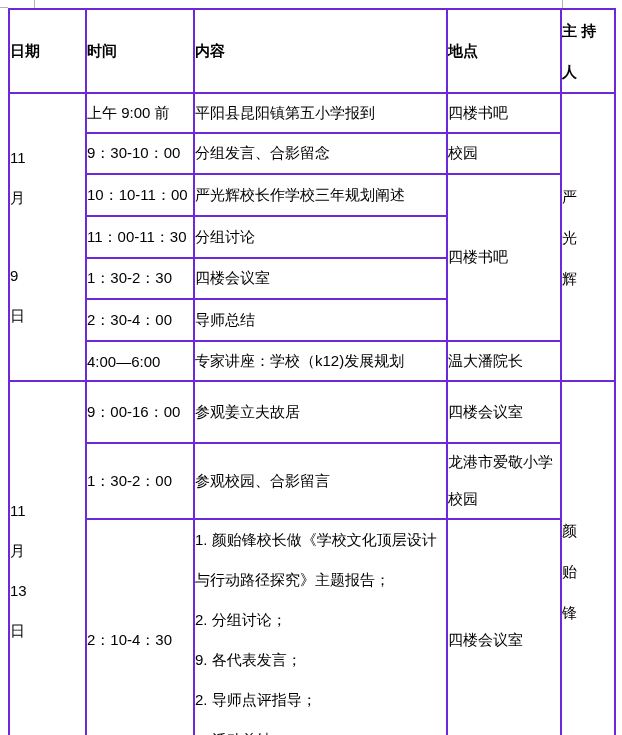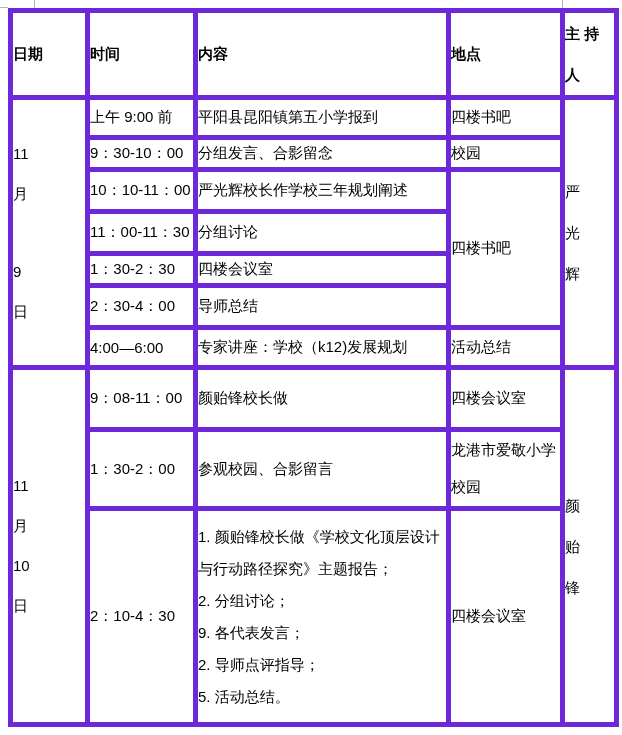--- a/index.html
+++ b/index.html
@@ -18,53 +18,53 @@
   table.schedule {
     position: absolute;
     left: 8px;
     top: 8px;
     width: 606px;
     border-collapse: collapse;
     table-layout: fixed;
     border: 2px solid #000000;
   }
   .schedule td, .schedule th {
-    border: 5px solid #6d28d9;
+    border: 2px solid #6d28d9;
     padding: 0;
     vertical-align: middle;
     font-size: 15px;
     font-weight: normal;
     text-align: left;
     overflow: hidden;
   }
   .schedule th {
     font-weight: bold;
   }
   
   .col-date   { padding-left: 10px; margin-top: 16px; }
   .col-time   { padding-left: 8px;  }
   .col-cont   { padding-left: 10px; padding-right: 8px; }
   .col-loc    { padding-left: 9px;  padding-right: 6px; font-family: Liberation Serif, serif; }
   .col-host   { padding-left: 9px;  }
 
   
   .h77  { height: 77px; }
   .h40  { height: 40px; }
-  .h41  { height: 32px; }
+  .h41  { height: 41px; }
   .h42  { height: 42px; }
   .h62  { height: 62px; }
   .h72  { height: 72px; }
   .h216 { height: 216px; }
 
   
   .vlines div      { line-height: 40px; }
   .vlines .gap     { margin-top: 38px; }
   .host-cell div   { line-height: 41px; }
   .loc-wrap        { line-height: 37px; }
-  .list-cell div   { line-height: 32px; }
+  .list-cell div   { line-height: 40px; }
   .host-header div { line-height: 41px; }
 
   
   .stub {
     position: absolute;
     background: #b4b4b4;
   }
   .stub-v1 { left: 34px;  top: 0; width: 1px; height: 8px; }
   .stub-v2 { left: 562px; top: 0; width: 1px; height: 8px; }
   .stub-h1 { left: 0; top: 7px; width: 8px; height: 1px; }
@@ -139,32 +139,32 @@
     </tr>
 
     <tr class="h42">
       <td class="col-time">2：30-4：00</td>
       <td class="col-cont">导师总结</td>
     </tr>
 
     <tr class="h40">
       <td class="col-time">4:00—6:00</td>
       <td class="col-cont">专家讲座：学校（k12)发展规划</td>
-      <td class="col-loc">活动总结</td>
+      <td class="col-loc">温大潘院长</td>
     </tr>
 
     <tr class="h62">
       <td class="col-date vlines" rowspan="3">
         <div>11</div>
         <div>月</div>
-        <div>10</div>
+        <div>13</div>
         <div>日</div>
       </td>
-      <td class="col-time">9：08-11：00</td>
-      <td class="col-cont">颜贻锋校长做</td>
+      <td class="col-time">9：00-16：00</td>
+      <td class="col-cont">参观姜立夫故居</td>
       <td class="col-loc">四楼会议室</td>
       <td class="col-host host-cell" rowspan="3">
         <div>颜</div>
         <div>贻</div>
         <div>锋</div>
       </td>
     </tr>
 
     <tr class="h72">
       <td class="col-time">1：30-2：00</td>

